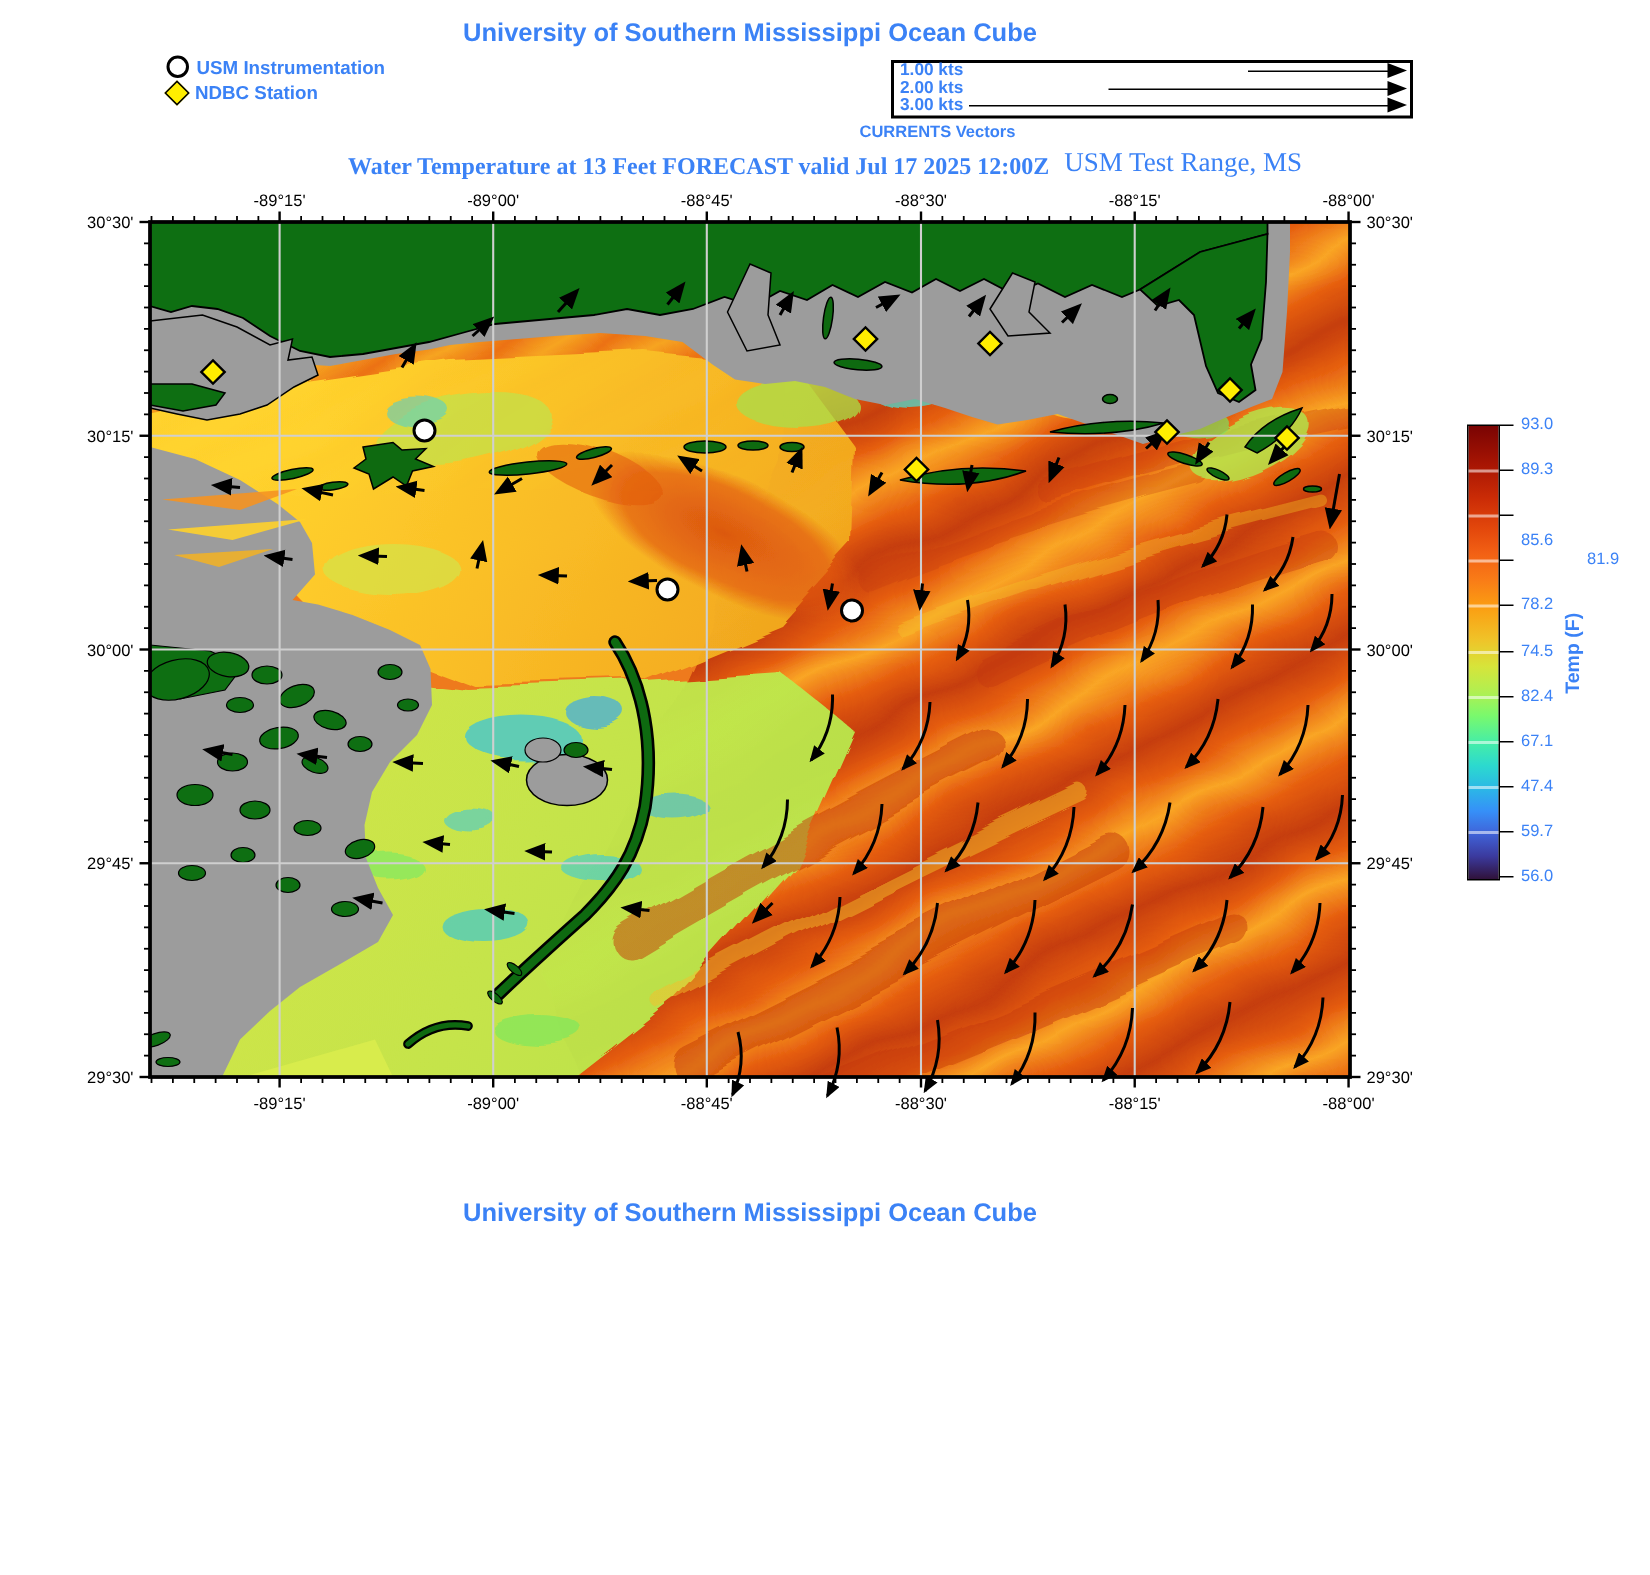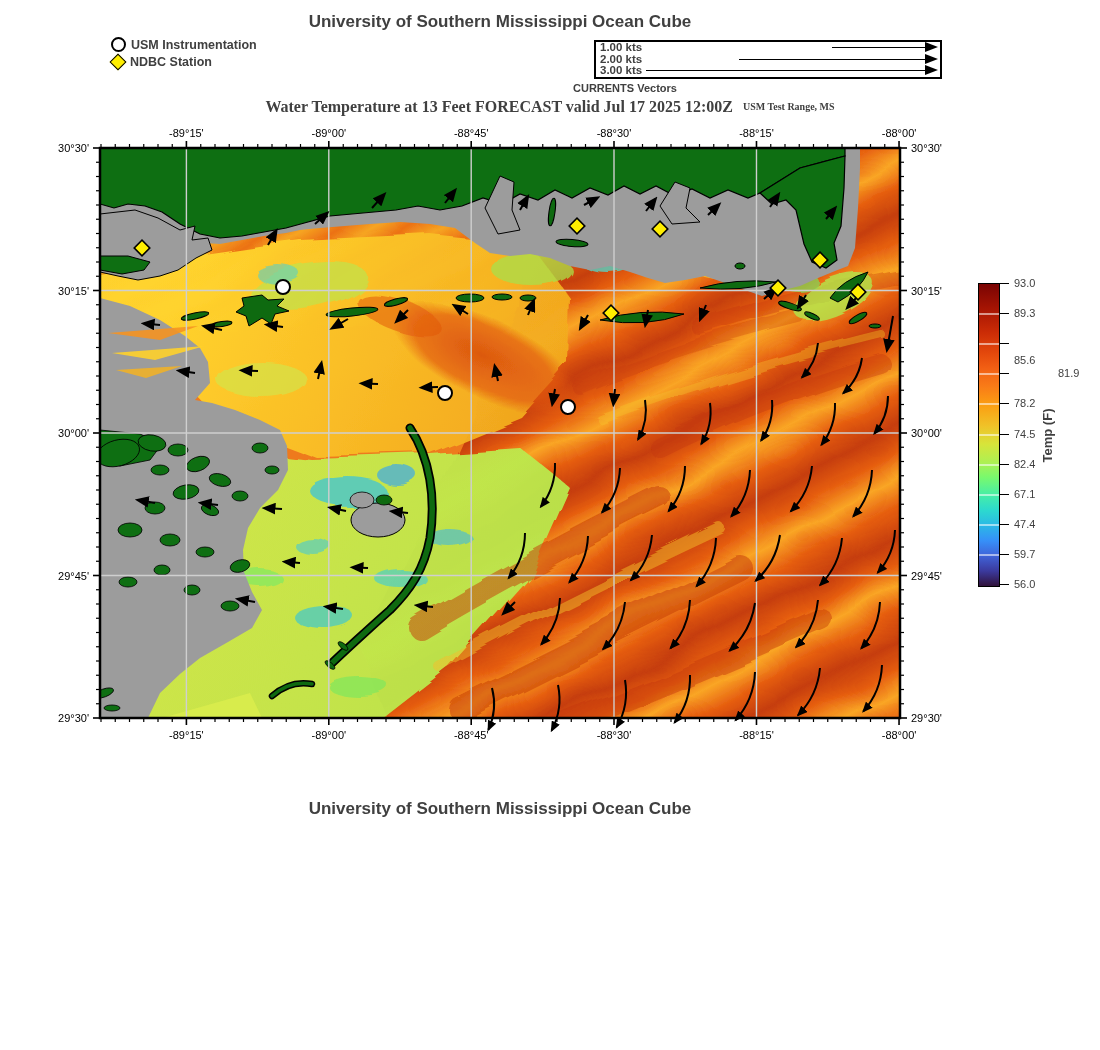--- a/index.html
+++ b/index.html
@@ -1,17 +1,17 @@
 <!DOCTYPE html>
 <html><head>
 <meta charset="utf-8">
 <style>
   html,body{margin:0;padding:0;background:#fff;}
   #page{position:relative;width:1100px;height:1050px;background:#fff;overflow:hidden;
-        font-family:"Liberation Sans",sans-serif;color:#404040;}
+        font-family:"Liberation Sans",sans-serif;color:#3b82f6;}
   .top-title{position:absolute;top:12px;left:0;width:1000px;text-align:center;
              font-size:17px;font-weight:bold;}
   .bottom-title{position:absolute;top:799px;left:0;width:1000px;text-align:center;
              font-size:17px;font-weight:bold;}
   
   .mlegend{position:absolute;left:111px;top:36px;}
   .mlegend .row{display:flex;align-items:center;height:17px;}
   .sym-circle{width:11px;height:11px;border:2.2px solid #000;border-radius:50%;
               background:#fff;margin-right:5px;flex:none;}
   .sym-diamond{width:10px;height:10px;background:#ffee00;border:1.6px solid #000;
@@ -24,21 +24,21 @@
   .cbox .klab{position:absolute;left:4px;top:0;font-size:11.5px;font-weight:bold;line-height:11.5px;}
   .cbox .kline{position:absolute;right:8px;top:5px;height:0;border-top:1.6px solid #000;}
   .cbox .khead{position:absolute;right:2px;top:0;width:0;height:0;
         border-top:5.5px solid transparent;border-bottom:5.5px solid transparent;
         border-left:13px solid #000;}
   .ccaption{position:absolute;left:573px;top:82px;font-size:11px;font-weight:bold;}
   
   .subtitle{position:absolute;top:98px;left:0;width:1100px;text-align:center;
             font-family:"Liberation Serif",serif;}
   .subtitle .main{font-size:16px;font-weight:bold;}
-  .subtitle .suffix{font-size:10px;font-weight:bold;margin-left:6px;vertical-align:2px;}
+  .subtitle .suffix{font-size:18px;font-weight:normal;margin-left:6px;vertical-align:2px;}
   
   #plot-svg{position:absolute;left:40px;top:108px;}
   .xlab,.ylab{font-family:"Liberation Sans",sans-serif;font-size:11px;fill:#000;}
   .xlab{text-anchor:middle;}
   .ylab-l{text-anchor:end;}
   .ylab-r{text-anchor:start;}
   
   .cbar{position:absolute;left:978px;top:283px;width:22px;height:304px;
         border:1.5px solid #000;box-sizing:border-box;
         background:linear-gradient(to bottom,

